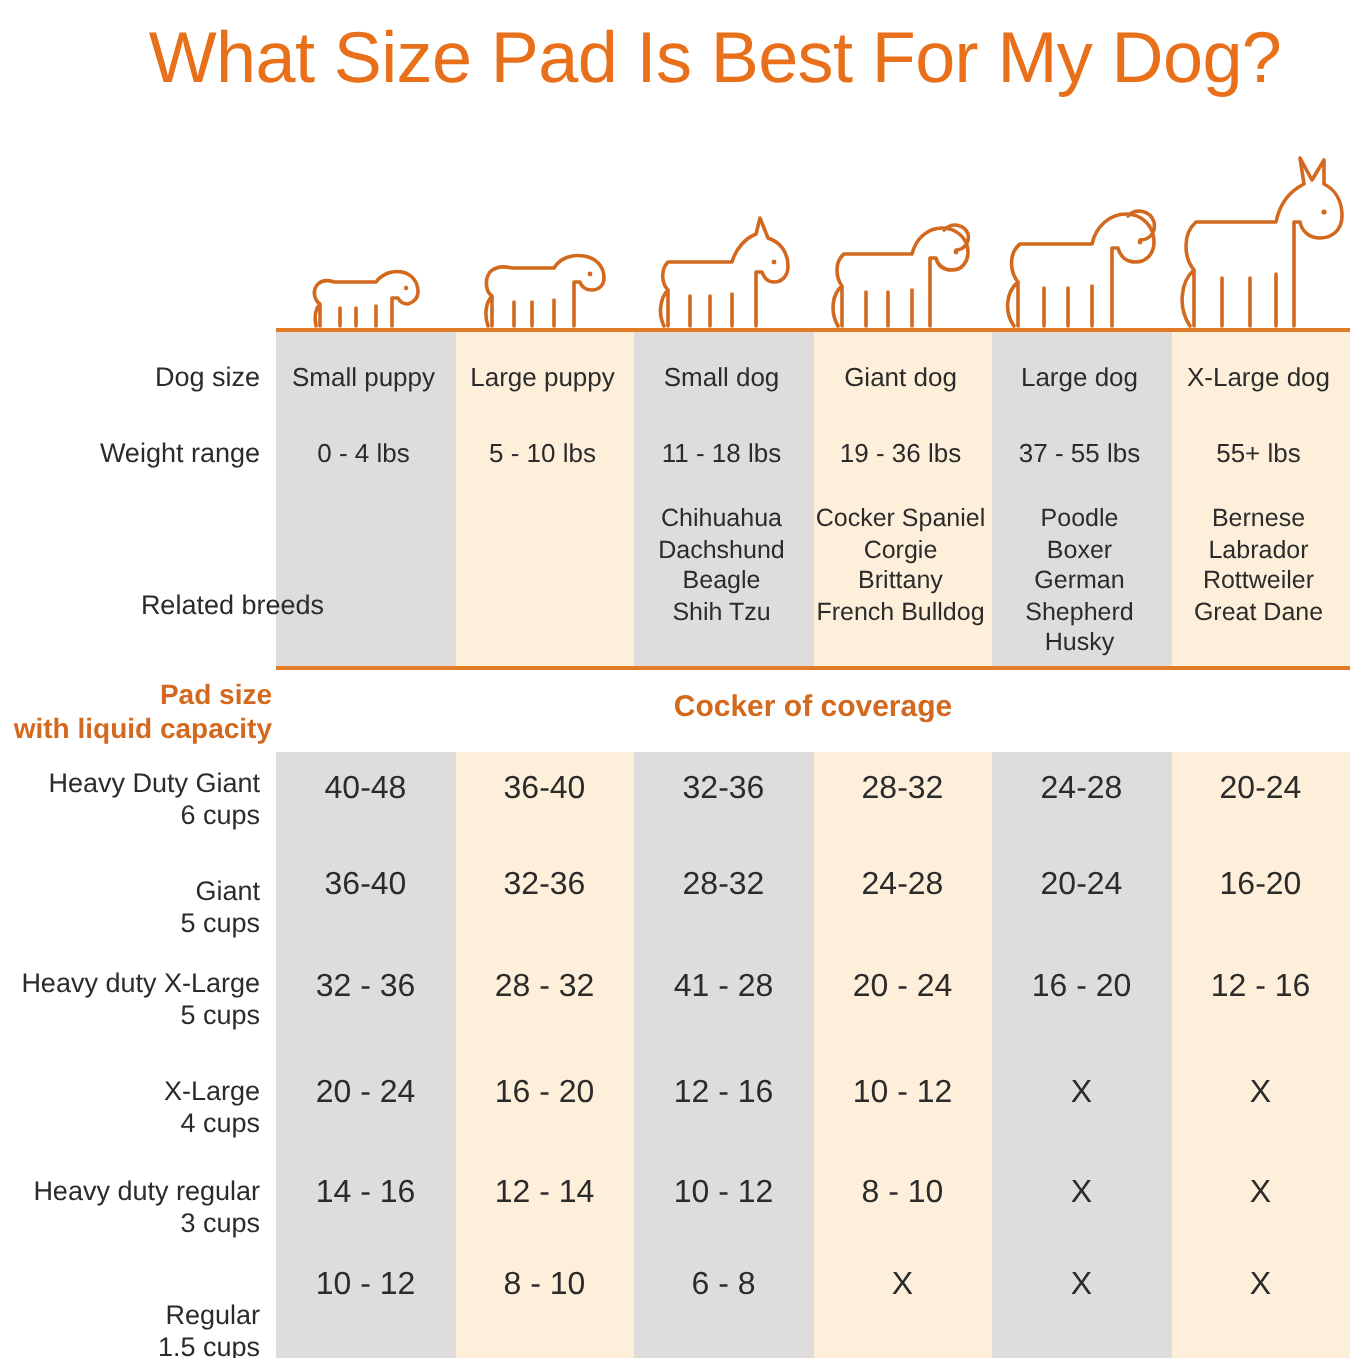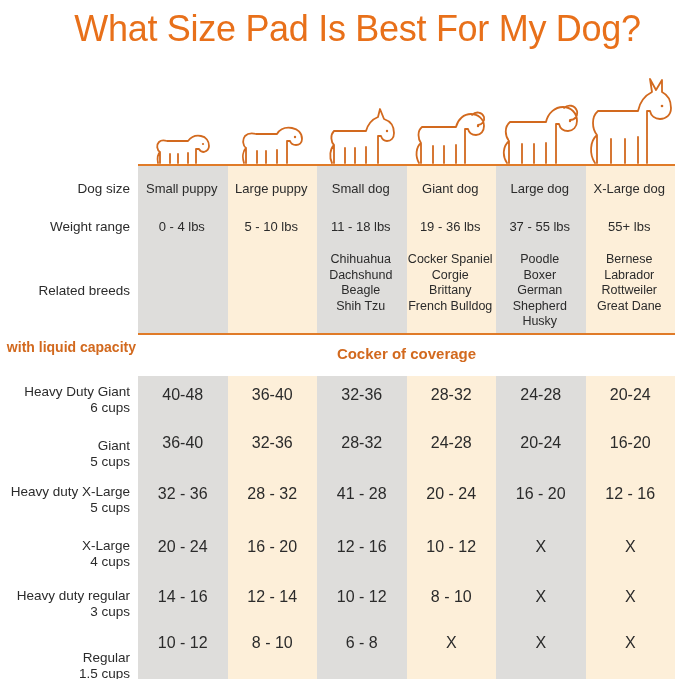--- a/index.html
+++ b/index.html
@@ -112,21 +112,21 @@
     line-height: 16px;
   }
 
   #row-dogsize  { top: 181px; }
   #row-weight   { top: 219px; }
   #row-breeds   { top: 252px; }
   .breedcell { line-height: 15.5px; font-size: 12.5px; }
 
   #label-dogsize { top: 181px; }
   #label-weight  { top: 219px; }
-  #label-breeds  { top: 283px; }
+  #label-breeds  { top: 295px; padding-left: 32px; }
   #label-padsize { top: 339px; width: 136px; line-height: 17px; font-size: 14px; }
 
   #hours-banner {
     position: absolute;
     left: 138px; top: 345px;
     width: 537px;
     text-align: center;
     font-size: 15px;
     font-weight: bold;
     color: #d2691e;
@@ -264,20 +264,21 @@
     </div>
   <div class="hcell breedcell">
       <div>Bernese</div>
       <div>Labrador</div>
       <div>Rottweiler</div>
       <div>Great Dane</div>
     </div>
 </div>
 
 <div class="rowlabel orange" id="label-padsize">
+  <div>Pad size</div>
   <div>with liquid capacity</div>
 </div>
 <div id="hours-banner">Cocker of coverage</div>
 
 <div id="datarows">
     <div class="dlabel" style="top: 384px;">
       <div>Heavy Duty Giant</div>
       <div>6 cups</div>
     </div>
     <div class="drow" style="top: 386px;">

